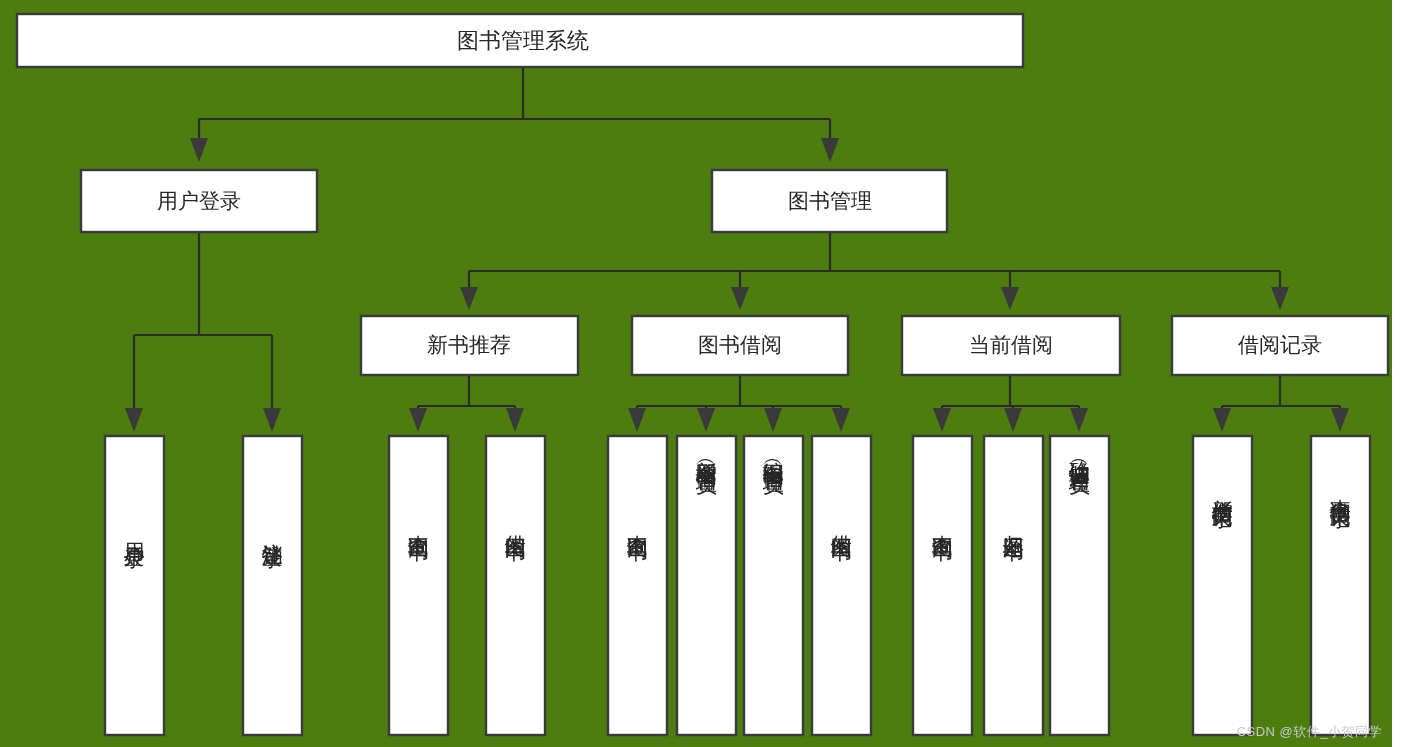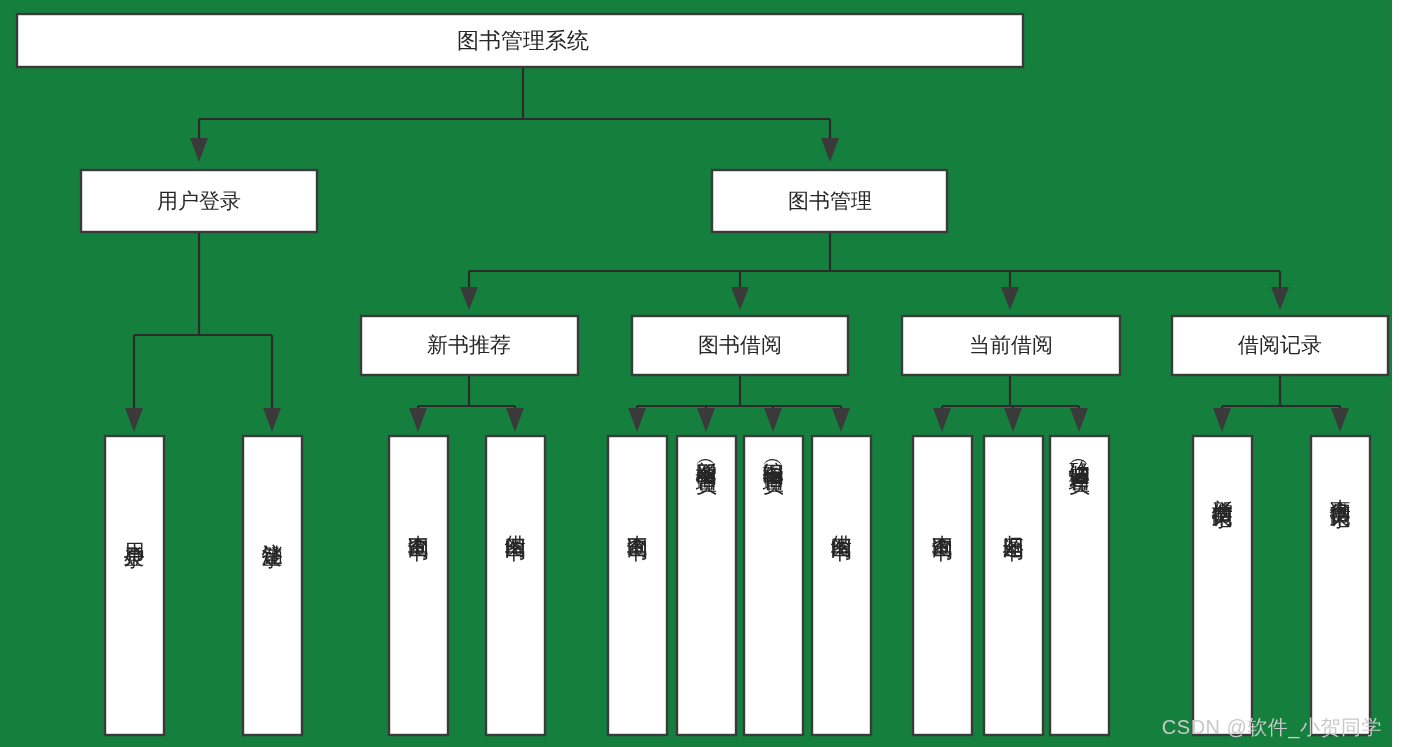--- a/index.html
+++ b/index.html
@@ -8,21 +8,21 @@
     padding: 0;
     background: #ffffff;
   }
   body {
     font-family: "Liberation Sans", "DejaVu Sans", sans-serif;
   }
   #diagram-root {
     position: relative;
     width: 1392px;
     height: 747px;
-    background: #15803d;
+    background: #4d7c0f;
     overflow: hidden;
   }
   svg#flow-svg {
     position: absolute;
     top: 0;
     left: 0;
     width: 1405px;
     height: 747px;
     display: block;
   }
@@ -69,21 +69,21 @@
     line-height: 1.32;
     letter-spacing: 2px;
     color: #262626;
     white-space: nowrap;
   }
   .watermark {
     position: absolute;
     right: 10px;
     bottom: 6px;
     font-family: "Liberation Sans", "DejaVu Sans", sans-serif;
-    font-size: 20px;
+    font-size: 13px;
     color: #c9c9c9;
     letter-spacing: 0.5px;
     user-select: none;
     margin-top: 45px;
   }
 </style>
 </head>
 <body>
 
 <div id="diagram-root">

